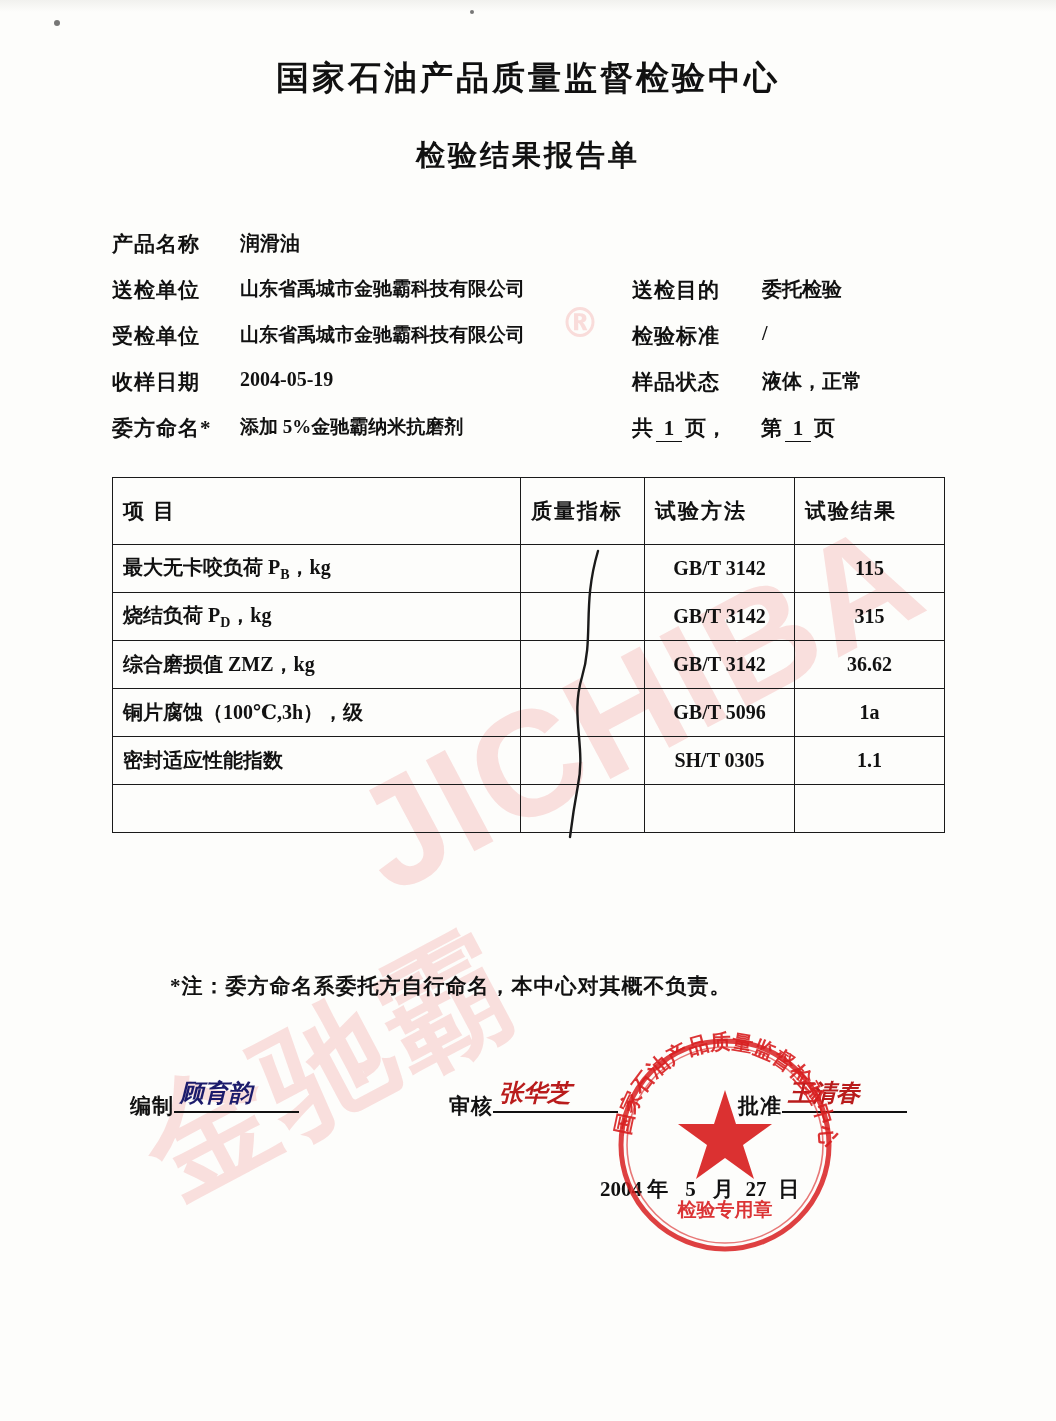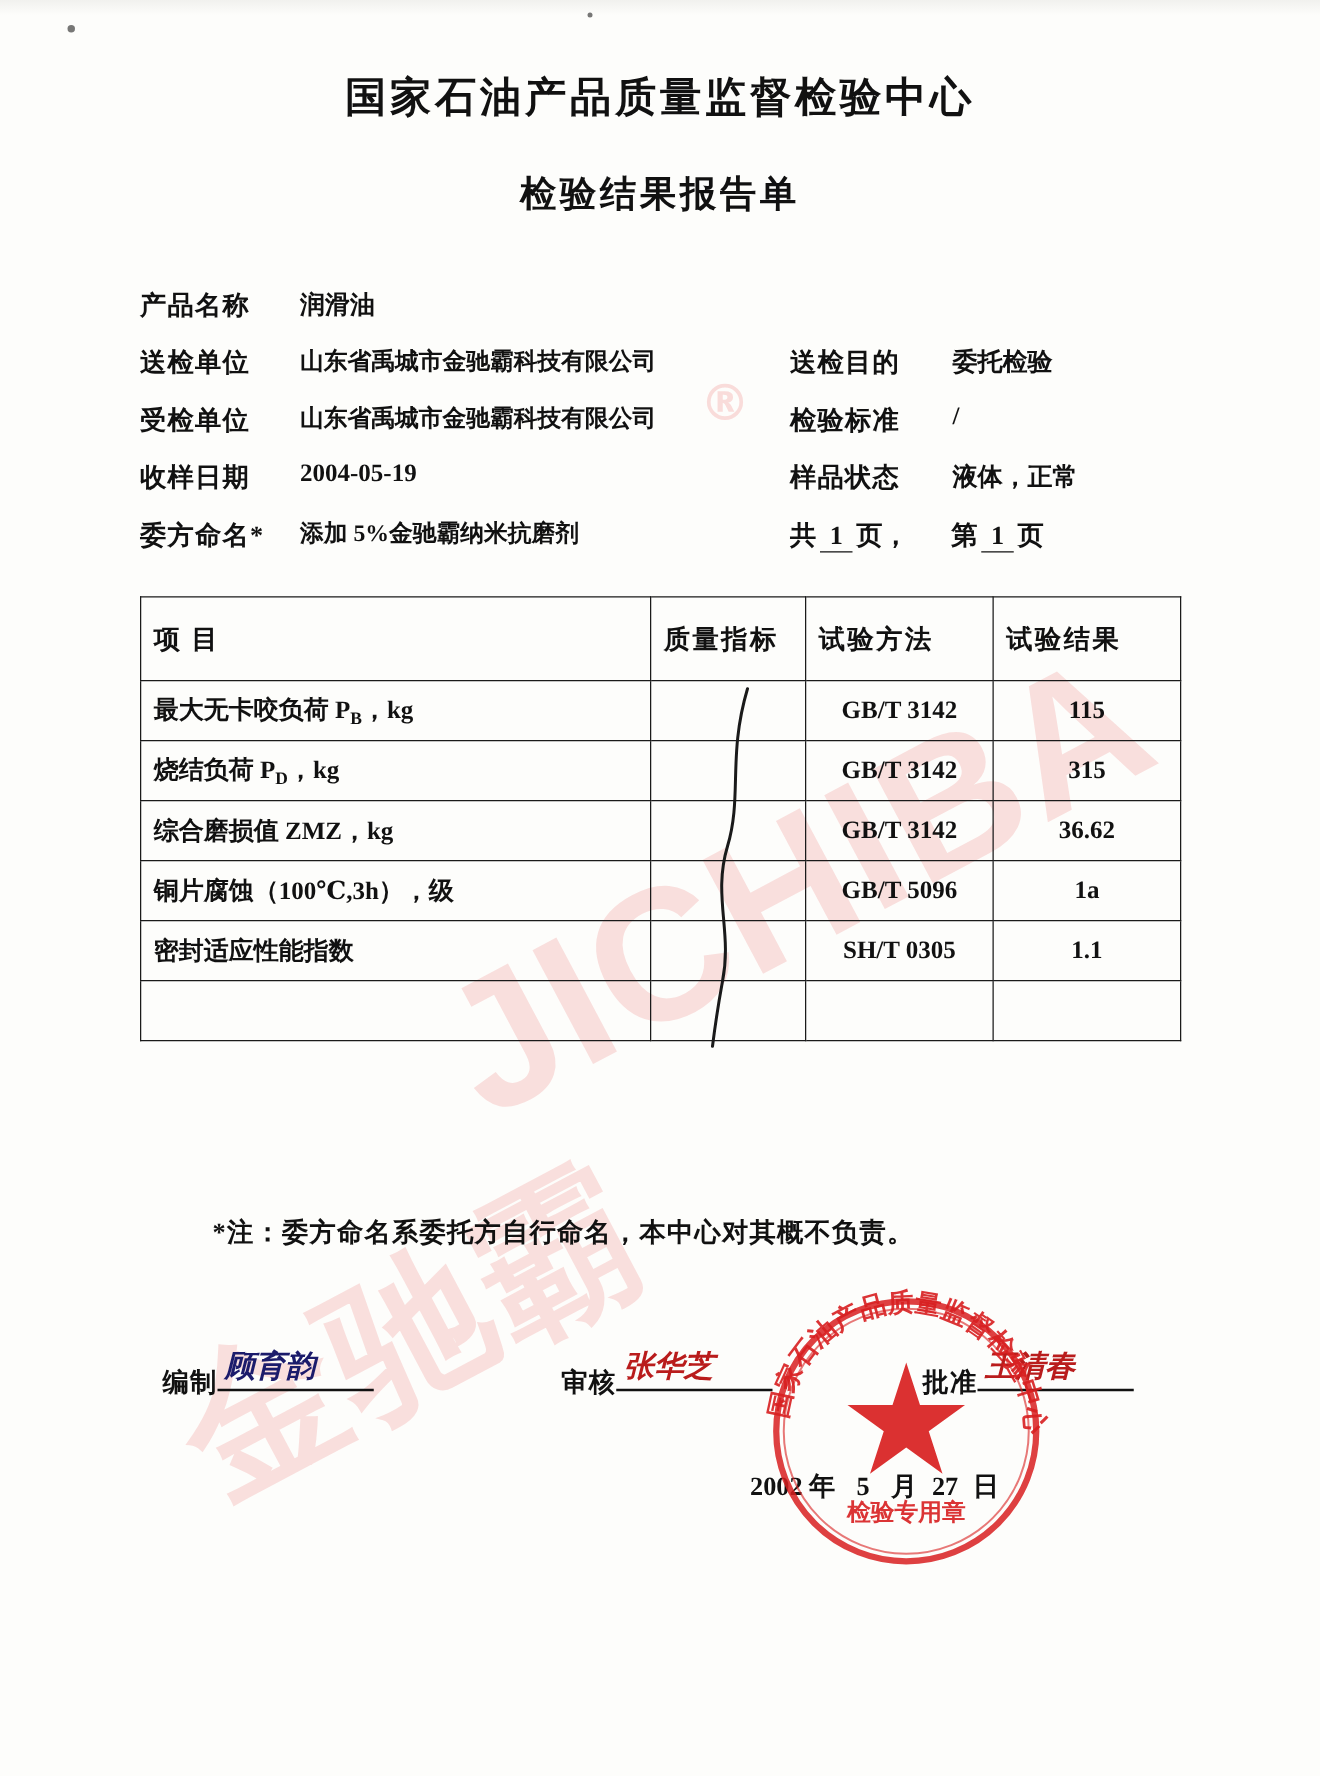--- a/index.html
+++ b/index.html
@@ -413,21 +413,21 @@
     <span class="sp2"></span>
     <div class="sig-block">
       <span class="sig-label">批准</span>
       <span class="sig-line">
         <span class="hand ink-dark">王清春</span>
       </span>
     </div>
   </div>
 
   <div class="datline">
-    <span class="blank">2002</span>
+    <span class="blank">2004</span>
     <span>年</span>
     <span class="blank">5</span>
     <span>月</span>
     <span class="blank">27</span>
     <span>日</span>
   </div>
 
   <svg class="stamp" viewBox="0 0 250 250">
     <defs>
       <path id="ringpath" d="M 125,125 m -96,0 a 96,96 0 1,1 192,0 a 96,96 0 1,1 -192,0"></path>

